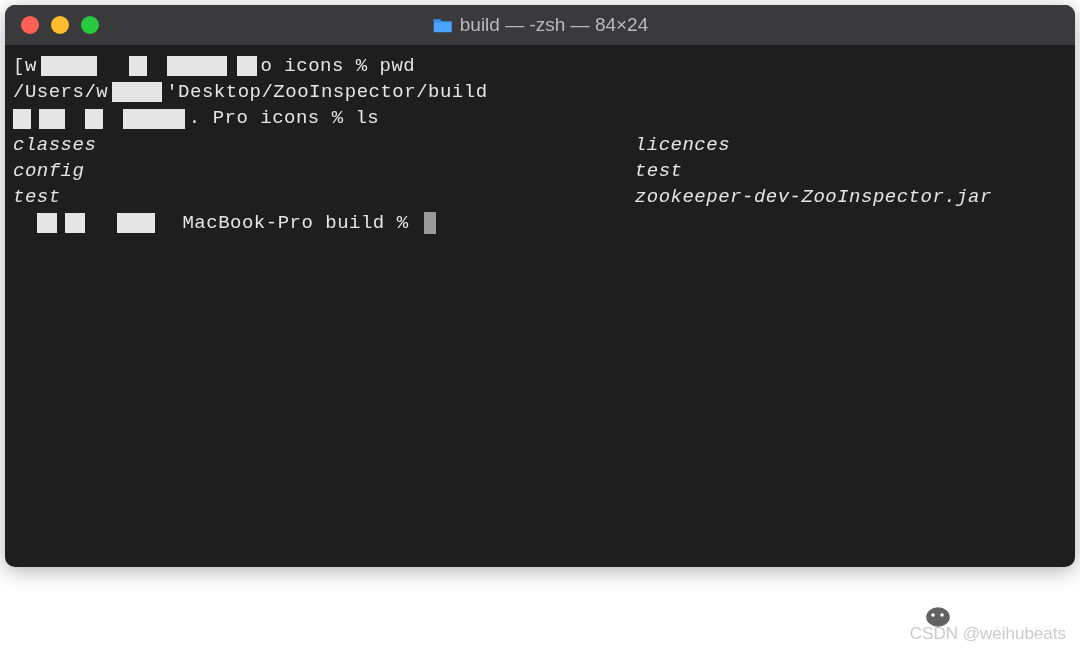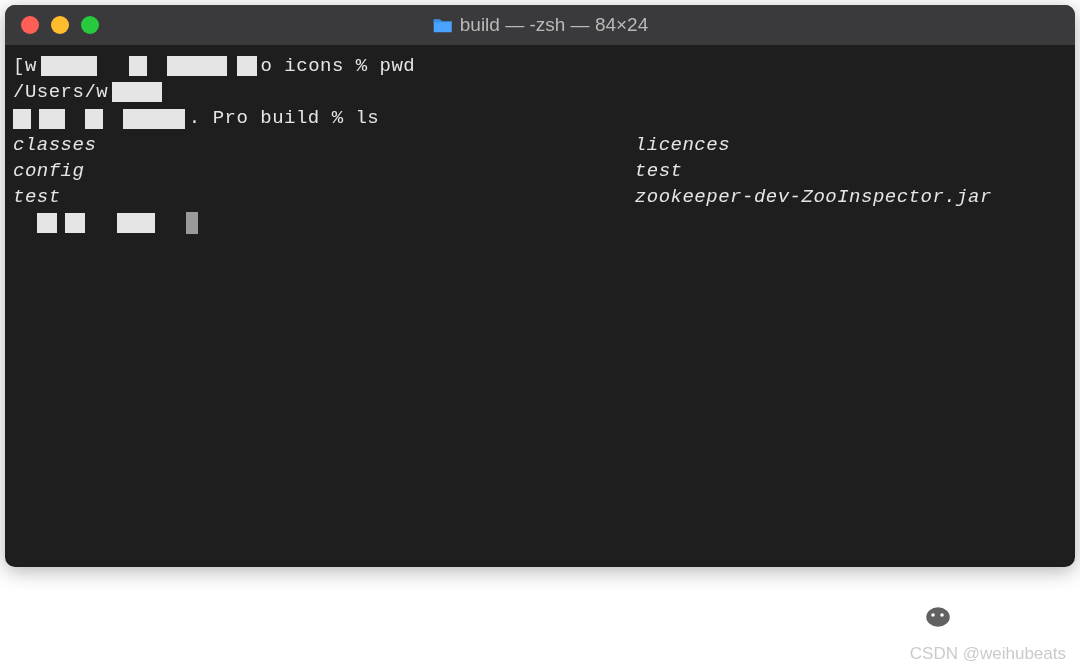--- a/index.html
+++ b/index.html
@@ -121,21 +121,21 @@
     .wechat-icon svg { width: 100%; height: 100%; }
     .watermark-text {
       color: #ffffff;
       font-size: 26px;
       font-family: -apple-system, BlinkMacSystemFont, sans-serif;
       font-weight: 400;
     }
     .csdn-watermark {
       position: fixed;
       right: 14px;
-      bottom: 6px;
+      bottom: 26px;
       color: #b9b9b9;
       font-size: 17px;
       font-family: -apple-system, BlinkMacSystemFont, sans-serif;
       opacity: 0.75;
     }
   </style>
 </head>
 <body>
 
 <div class="terminal-window">
@@ -166,51 +166,53 @@
       <span class="seg"> </span>
       <span class="redact" style="width:60px"></span>
       <span class="redact" style="width:20px; margin-left:6px"></span>
       <span class="seg">o icons % </span>
       <span class="seg">pwd</span>
     </div>
 
     <div class="prompt-line">
       <span class="seg">/Users/w</span>
       <span class="redact" style="width:50px"></span>
+      <span class="seg">'Desktop/ZooInspector/build</span>
     </div>
 
     <div class="prompt-line">
       <span class="redact" style="width:18px; margin-left:0"></span>
       <span class="redact" style="width:26px"></span>
       <span class="seg"> </span>
       <span class="redact" style="width:18px"></span>
       <span class="seg"> </span>
       <span class="redact" style="width:62px"></span>
       <span class="seg">. </span>
-      <span class="seg">Pro build % </span>
+      <span class="seg">Pro icons % </span>
       <span class="seg">ls</span>
     </div>
 
     <div class="ls-output">
       <span>classes</span>
       <span>licences</span>
       <span>config</span>
       <span>test</span>
       <span>test</span>
       <span>zookeeper-dev-ZooInspector.jar</span>
       <span></span>
     </div>
 
     <div class="prompt-line">
       <span class="seg">  </span>
       <span class="redact" style="width:20px; margin-left:0"></span>
       <span class="redact" style="width:20px"></span>
       <span class="seg">  </span>
       <span class="redact" style="width:38px"></span>
       <span class="seg">  </span>
+      <span class="seg">MacBook-Pro build % </span>
       <span class="cursor"></span>
     </div>
   </div>
 </div>
 
 <div class="watermark-group">
   <span class="wechat-icon">
     <svg viewBox="0 0 48 40">
       <ellipse cx="18" cy="17" rx="16" ry="13" fill="none" stroke="#ffffff" stroke-width="2.5"></ellipse>
       <ellipse cx="32" cy="25" rx="13" ry="11" fill="#1e1e1e" stroke="#ffffff" stroke-width="2.5"></ellipse>

